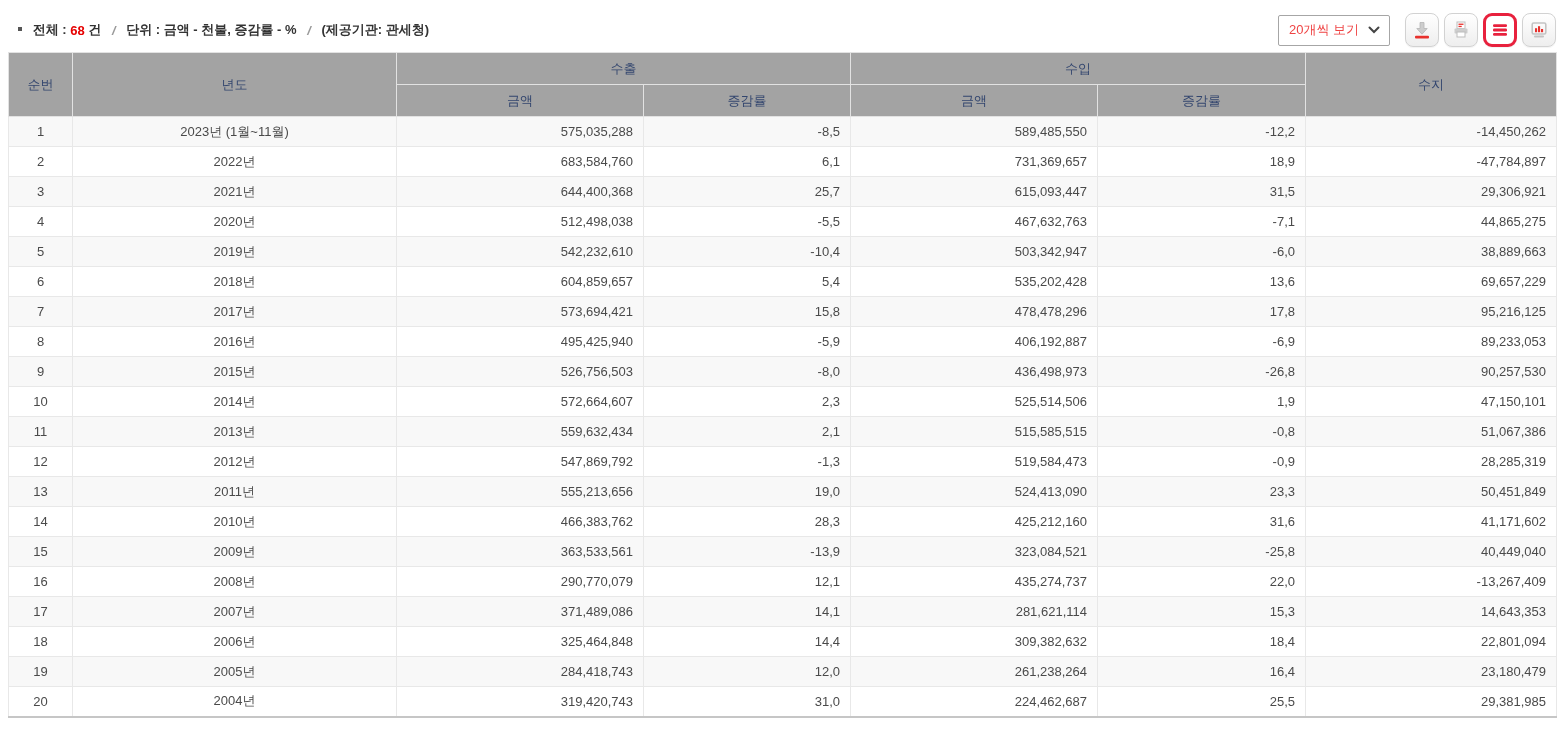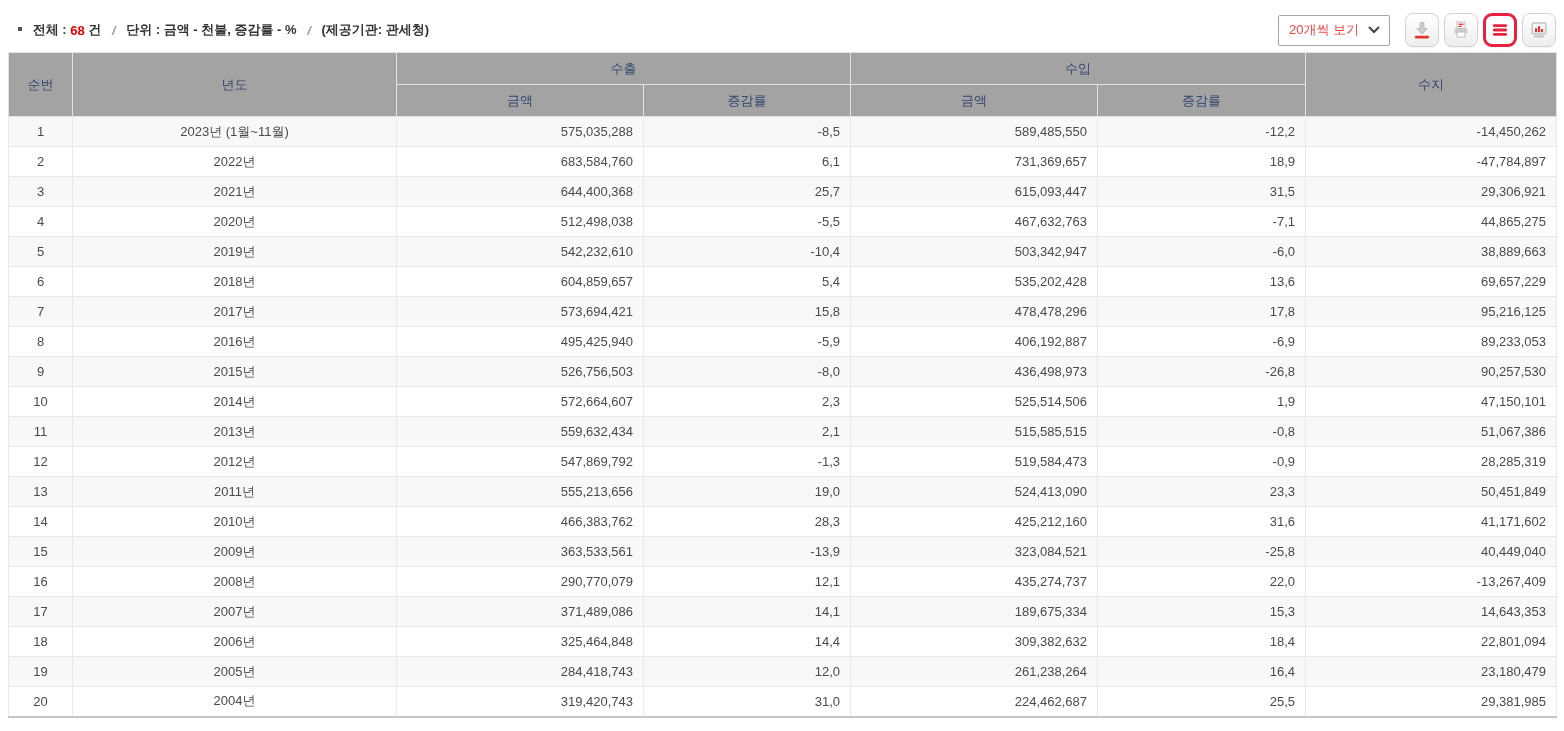--- a/index.html
+++ b/index.html
@@ -296,21 +296,21 @@
         <td class="num">12,1</td>
         <td class="num">435,274,737</td>
         <td class="num">22,0</td>
         <td class="num">-13,267,409</td>
       </tr>
       <tr class="odd">
         <td class="center">17</td>
         <td class="center">2007년</td>
         <td class="num">371,489,086</td>
         <td class="num">14,1</td>
-        <td class="num">189,675,334</td>
+        <td class="num">281,621,114</td>
         <td class="num">15,3</td>
         <td class="num">14,643,353</td>
       </tr>
       <tr class="even">
         <td class="center">18</td>
         <td class="center">2006년</td>
         <td class="num">325,464,848</td>
         <td class="num">14,4</td>
         <td class="num">309,382,632</td>
         <td class="num">18,4</td>

